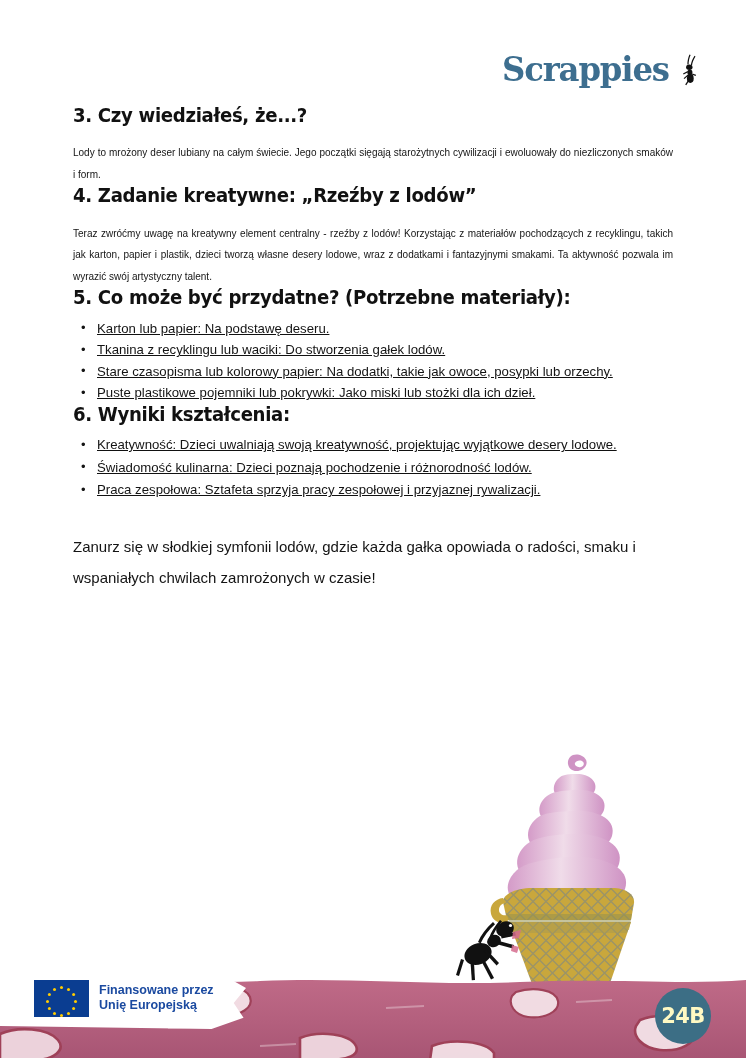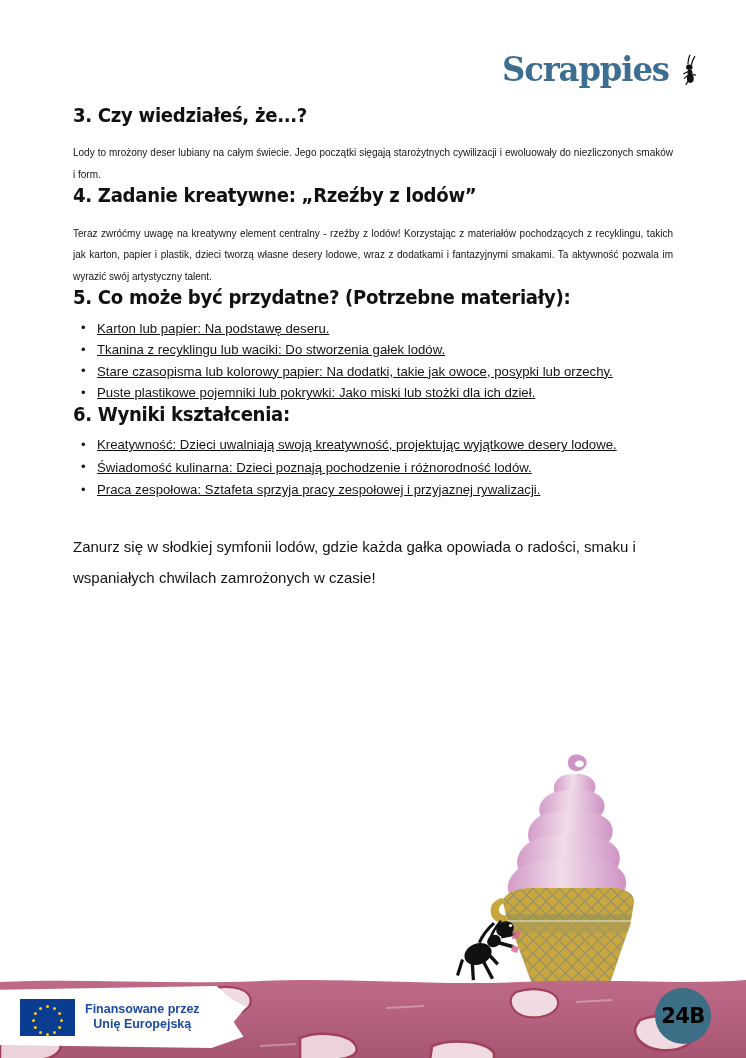--- a/index.html
+++ b/index.html
@@ -136,30 +136,29 @@
     bottom: 0;
     width: 746px;
     height: 90px;
     overflow: hidden;
   }
   .footer-band svg { display: block; }
 
   .eu-badge {
     position: absolute;
     left: 0;
-    bottom: 10px;
+    bottom: 29px;
     width: 246px;
     height: 62px;
     background: #ffffff;
     display: flex;
     align-items: center;
-    padding-left: 20px;
+    padding-left: 34px;
     box-sizing: border-box;
     clip-path: polygon(0% 6%, 88% 0%, 93% 18%, 100% 34%, 95% 58%, 99% 82%, 86% 100%, 0% 95%);
-    text-align: center;
   }
   .eu-flag {
     width: 55px;
     height: 37px;
     background: #0a3d91;
     position: relative;
     flex: 0 0 auto;
   }
   .eu-flag svg { display: block; }
   .eu-text {
@@ -176,21 +175,21 @@
     position: absolute;
     right: 23px;
     bottom: 14px;
     width: 56px;
     height: 56px;
     border-radius: 50%;
     background: #3c6e85;
     display: flex;
     align-items: center;
     justify-content: center;
-    color: #000000;
+    color: #fef9c3;
     font-family: "DejaVu Sans", sans-serif;
     font-weight: 700;
     font-size: 21px;
     letter-spacing: -0.5px;
   }
 </style>
 </head>
 <body>
 
 <div class="page">

